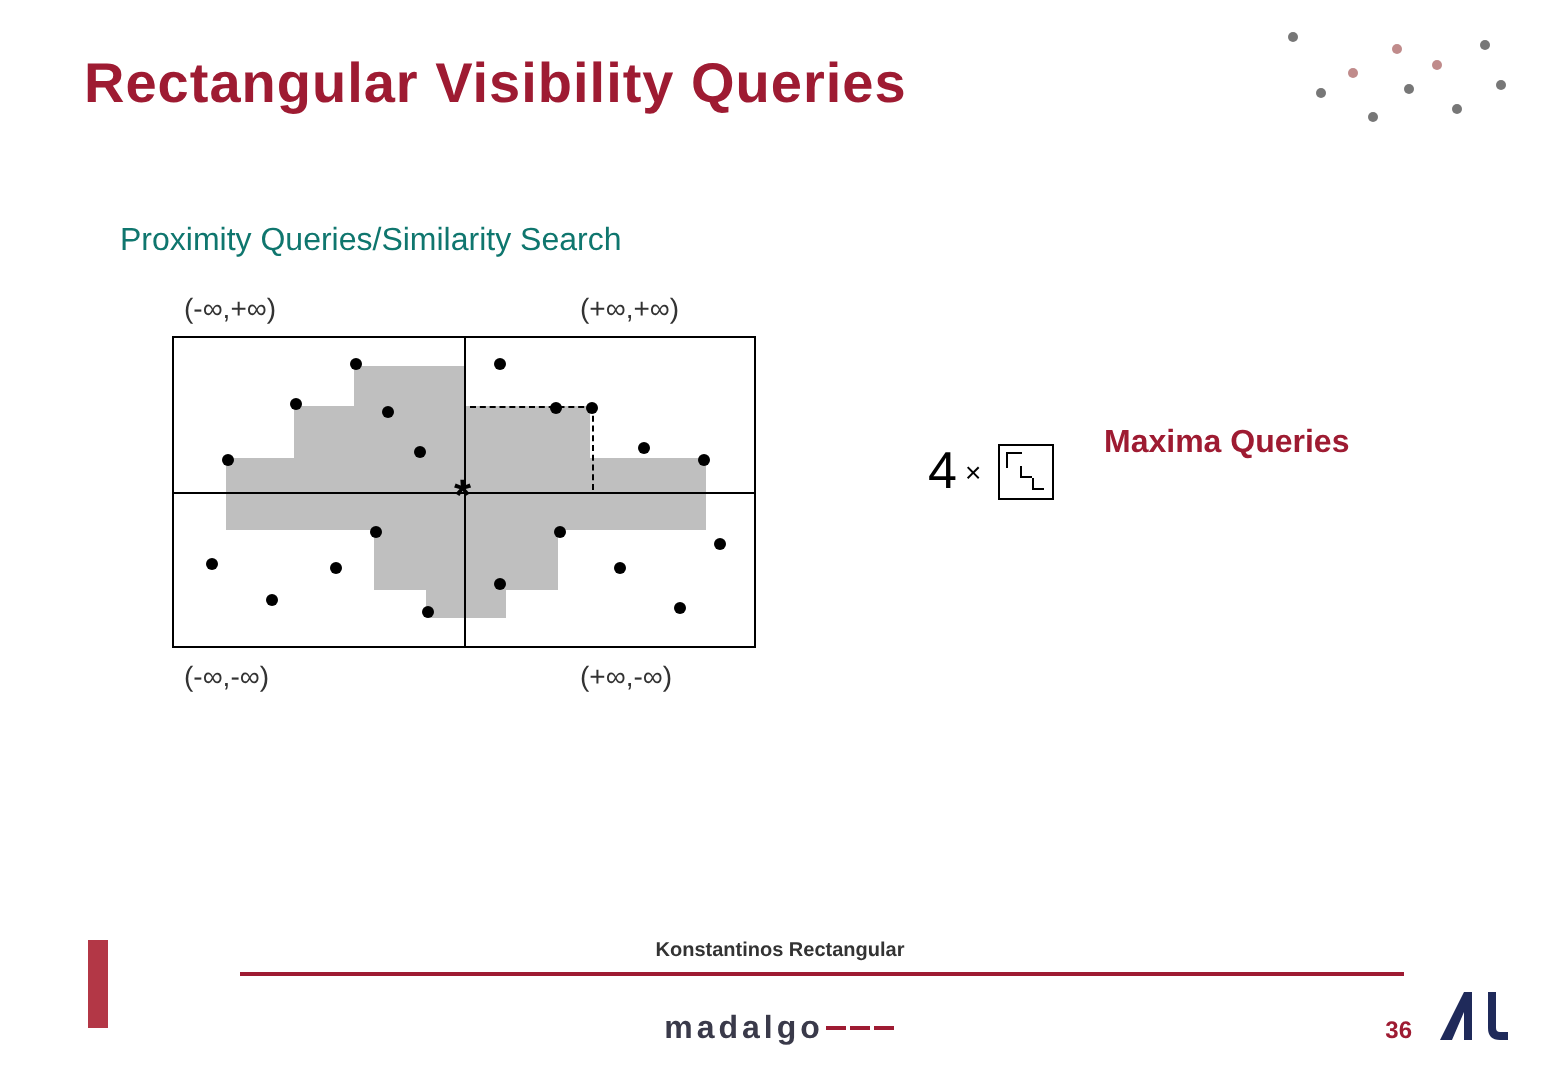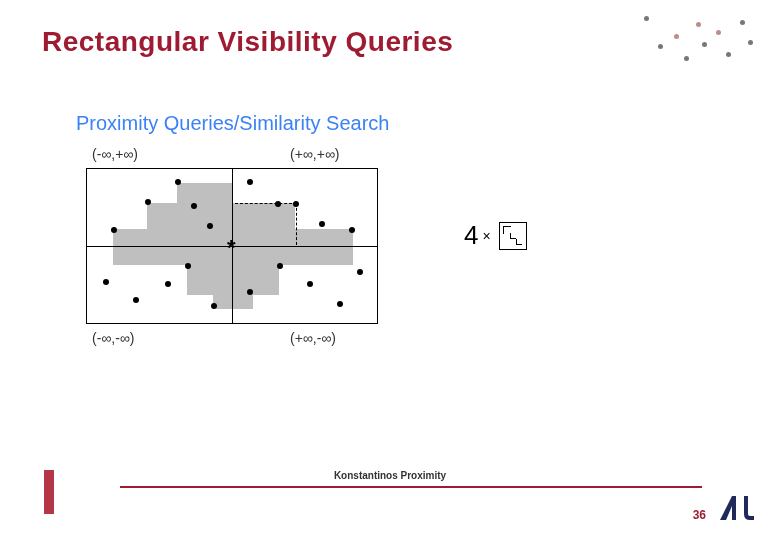--- a/index.html
+++ b/index.html
@@ -30,23 +30,23 @@
   }
   .decor-dots .d {
     position: absolute;
     width: 5px; height: 5px;
     border-radius: 50%;
     background: #777;
   }
   .subtitle {
     position: absolute;
     top: 112px;
-    left: 76px;
-    font-size: 20px;
-    color: #3b82f6;
+    left: 60px;
+    font-size: 16px;
+    color: #0f766e;
   }
   .quad-label {
     position: absolute;
     font-size: 14px;
     color: #333;
   }
   .ql-tl { top: 146px; left: 92px; }
   .ql-tr { top: 146px; left: 290px; }
   .ql-bl { top: 330px; left: 92px; }
   .ql-br { top: 330px; left: 290px; }
@@ -302,25 +302,29 @@
 
 <div class="annot">
   <span class="four">4</span>
   <span class="times">×</span>
   <span class="icon">
     <span class="st" style="left:10px;top:10px;width:6px;height:6px"></span>
     <span class="st" style="left:16px;top:16px;width:6px;height:6px"></span>
   </span>
 </div>
 <div class="annot-text">
+  <div>Maxima Queries</div>
 </div>
 
 <div class="footer">
-  <div class="author">Konstantinos Proximity</div>
+  <div class="author">Konstantinos Rectangular</div>
   <div class="rule"></div>
   <div class="leftlogo">
     <div class="bar"></div>
+  </div>
+  <div class="wordmark">
+    <span>madalgo</span><span class="dot"></span><span class="dot"></span><span class="dot"></span>
   </div>
   <div class="pagenum">36</div>
   <svg class="rightlogo" viewBox="0 0 40 32">
     <path d="M4 28 L16 4 L20 4 L20 28 L16 28 L16 14 L10 28 Z M24 4 L28 4 L28 22 Q28 28 34 28 L38 28 L38 24 L34 24 Q32 24 32 22 L32 4 L24 4 Z" fill="#1f2a5a"></path>
   </svg>
 </div>
 
 </body></html>

